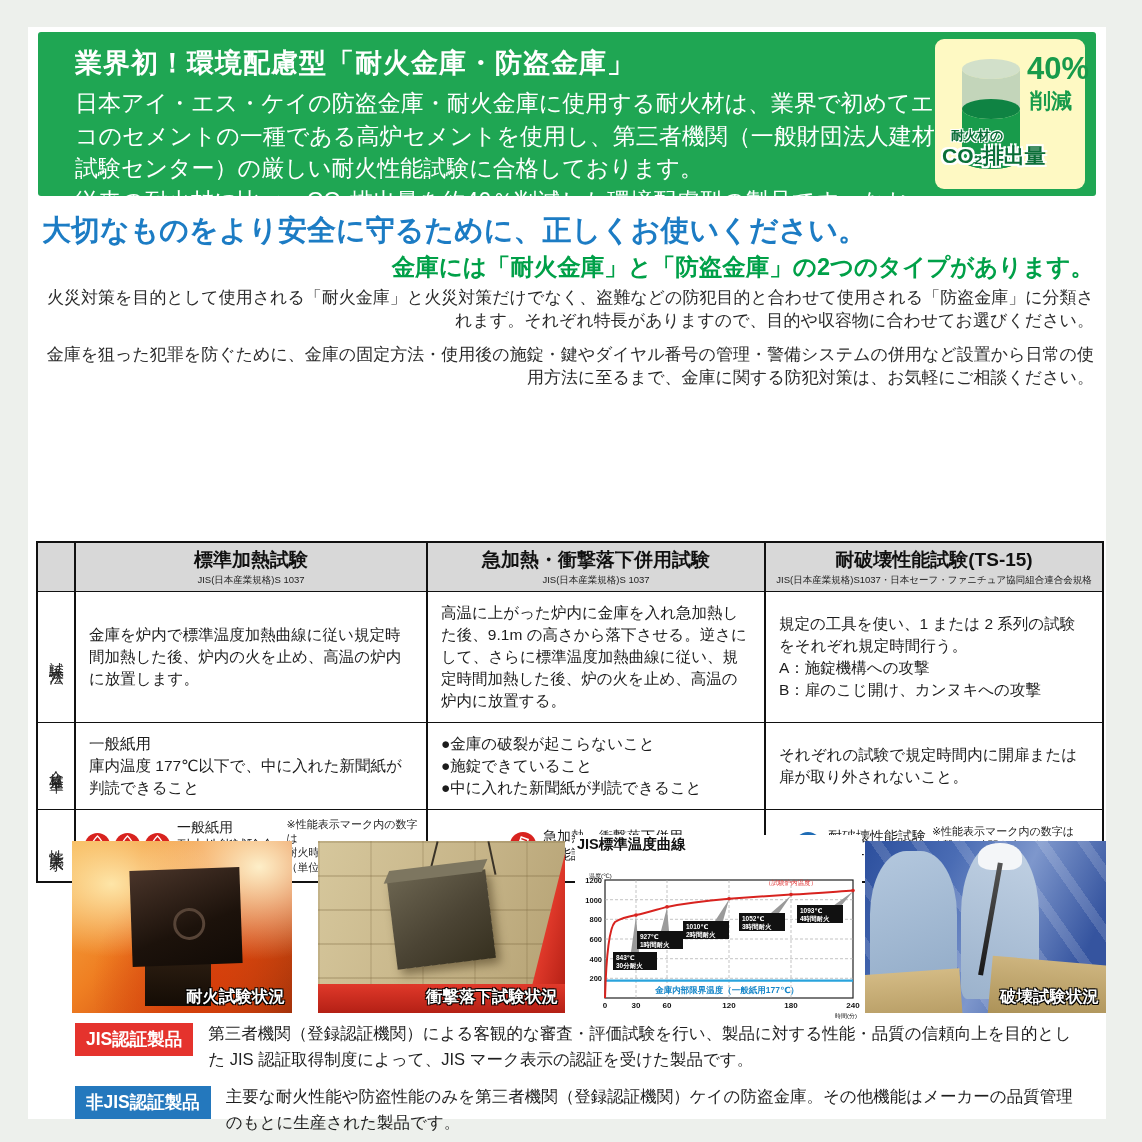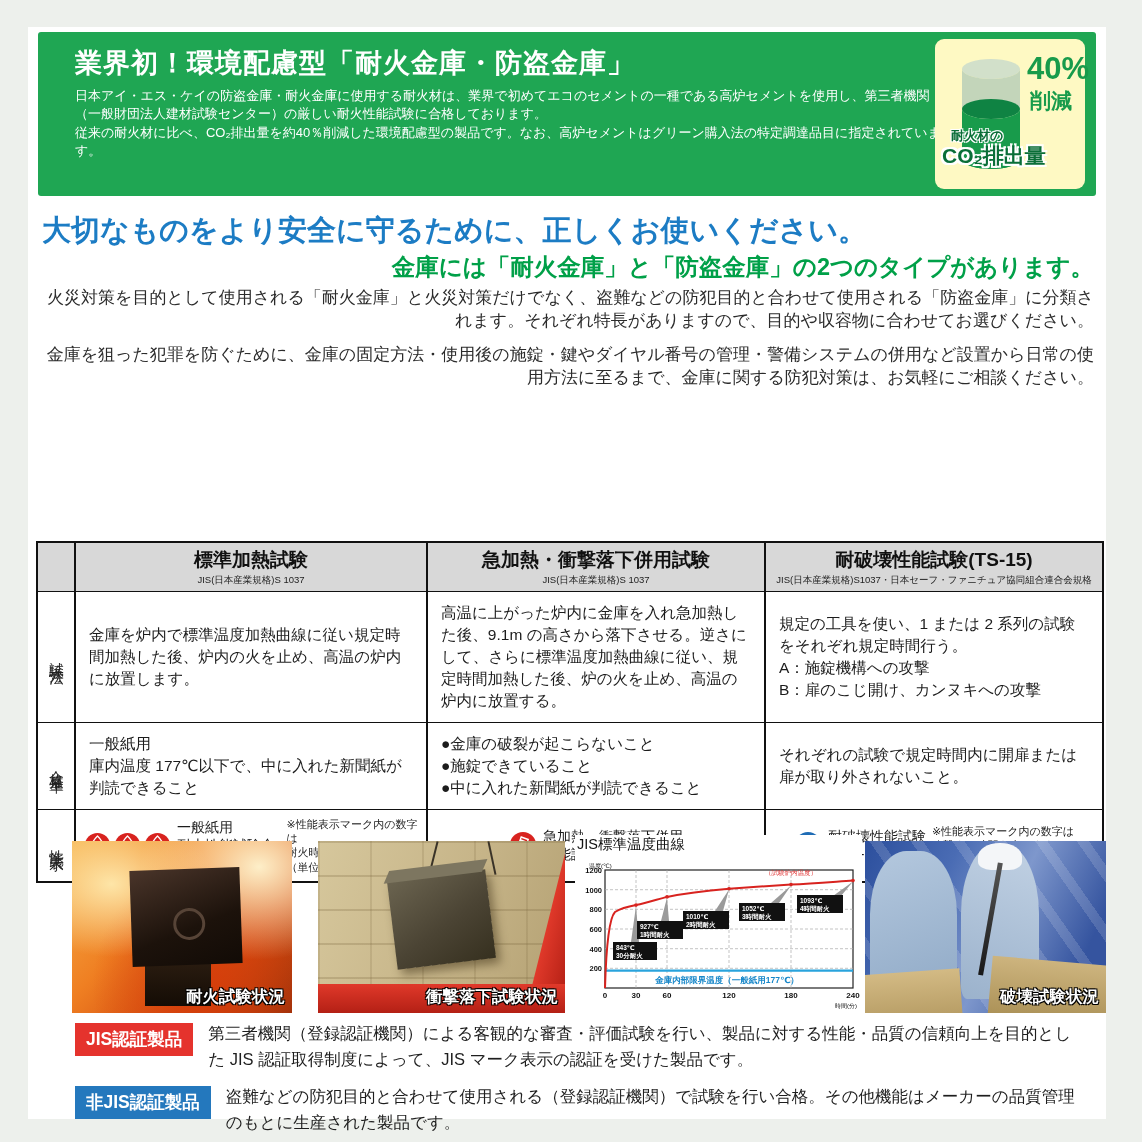--- a/index.html
+++ b/index.html
@@ -4,21 +4,21 @@
 <style>
   * { margin:0; padding:0; box-sizing:border-box; }
   html,body { width:1142px; height:1142px; }
   body { background:#edf0ec; font-family:"Liberation Sans","DejaVu Sans",sans-serif; color:#222; }
   .page { position:relative; width:1142px; height:1142px; background:#edf0ec; overflow:hidden; }
   .content { position:absolute; left:28px; top:27px; width:1078px; height:1092px; background:#fff; }
 
   
   .banner { position:absolute; left:10px; top:5px; width:1058px; height:164px; background:#1fa653; color:#fff; border-radius:3px;padding-left:15px; }
   .banner-title { margin:13px 0 6px 22px; font-size:27px; font-weight:bold; letter-spacing:1px; }
-  .banner-body { margin:0 16px 0 22px; width:868px; font-size:13px; line-height:1.42; }
+  .banner-body { margin:0 16px 0 22px; width:868px; font-size:23px; line-height:1.42; }
   .co2-box { position:absolute; right:11px; top:7px; width:150px; height:150px; background:#fef9c3; border-radius:9px; }
   .co2-box svg { position:absolute; left:0; top:0; }
   .co2-percent { position:absolute; left:92px; top:12px; font-size:31px; font-weight:bold; color:#189b4b; }
   .co2-reduction { position:absolute; left:95px; top:48px; font-size:21px; font-weight:bold; color:#189b4b; }
   .co2-material { position:absolute; left:16px; top:88px; font-size:13px; font-weight:bold; color:#0a6e38;
       text-shadow:-1px -1px 0 #fff,1px -1px 0 #fff,-1px 1px 0 #fff,1px 1px 0 #fff; }
   .co2-label { position:absolute; left:7px; top:103px; font-size:21px; font-weight:bold; color:#0a6e38;
       text-shadow:-2px -2px 0 #fff,2px -2px 0 #fff,-2px 2px 0 #fff,2px 2px 0 #fff,0 2px 0 #fff; }
 
   
@@ -87,21 +87,21 @@
         linear-gradient(115deg,#2c4f9d 0%,#4a6cb4 30%,#7e97cc 55%,#35549f 85%); }
   .p4-worker1 { position:absolute; left:2%; top:6%; width:36%; height:88%; background:linear-gradient(160deg,#b4c8de,#8fa9c6); border-radius:42% 42% 8% 8%; }
   .p4-worker2 { position:absolute; left:40%; top:2%; width:32%; height:90%; background:linear-gradient(200deg,#c2d2e4,#9bb2cc); border-radius:45% 45% 8% 8%; }
   .p4-helmet { position:absolute; left:47%; top:1%; width:18%; height:16%; background:#f4f6f8; border-radius:50% 50% 30% 30%; }
   .p4-bar { position:absolute; left:51%; top:12%; width:5px; height:66%; background:linear-gradient(#555,#181818); transform:rotate(10deg); }
   .p4-safe1 { position:absolute; left:-4%; bottom:-2%; width:44%; height:26%; background:linear-gradient(#d3ba84,#b89e66); transform:rotate(-4deg); }
   .p4-safe2 { position:absolute; right:-4%; bottom:-4%; width:52%; height:34%; background:linear-gradient(#cdb47e,#ac9258); transform:rotate(5deg); }
 
   
   .chartbox { position:absolute; left:547px; top:-4px; width:287px; height:182px; background:#fff; }
-  .chart-title { font-size:14.5px; font-weight:normal; color:#111; margin:0 0 8px 2px; }
+  .chart-title { font-size:14.5px; font-weight:bold; color:#111; margin:0 0 18px 2px; }
 
   
   .footer { position:absolute; left:47px; top:994px; width:1010px; }
   .f-row { display:flex; gap:15px; margin-bottom:12px; align-items:flex-start; }
   .badge { flex:0 0 auto; color:#fff; font-weight:bold; font-size:17.5px; padding:4px 11px 5px; margin-top:2px; }
   .badge.red { background:#e5332d; }
   .badge.blue { background:#2478bd; }
   .f-text { font-size:16.5px; line-height:1.55; color:#1e1e1e; width:880px; }
 </style>
 </head>
@@ -368,18 +368,18 @@
       </div>
     </div>
 
     <div class="footer">
       <div class="f-row">
         <span class="badge red">JIS認証製品</span>
         <p class="f-text">第三者機関（登録認証機関）による客観的な審査・評価試験を行い、製品に対する性能・品質の信頼向上を目的とした JIS 認証取得制度によって、JIS マーク表示の認証を受けた製品です。</p>
       </div>
       <div class="f-row">
         <span class="badge blue">非JIS認証製品</span>
-        <p class="f-text">盗難などの防犯目的と合わせて使用される（登録認証機関）で試験を行い合格。その他機能はメーカーの品質管理のもとに生産された製品です。</p>
+        <p class="f-text">主要な耐火性能や防盗性能のみを第三者機関（登録認証機関）ケイの防盗金庫。その他機能はメーカーの品質管理のもとに生産された製品です。</p>
       </div>
     </div>
 
   </div>
 </div>
 
 </body></html>

